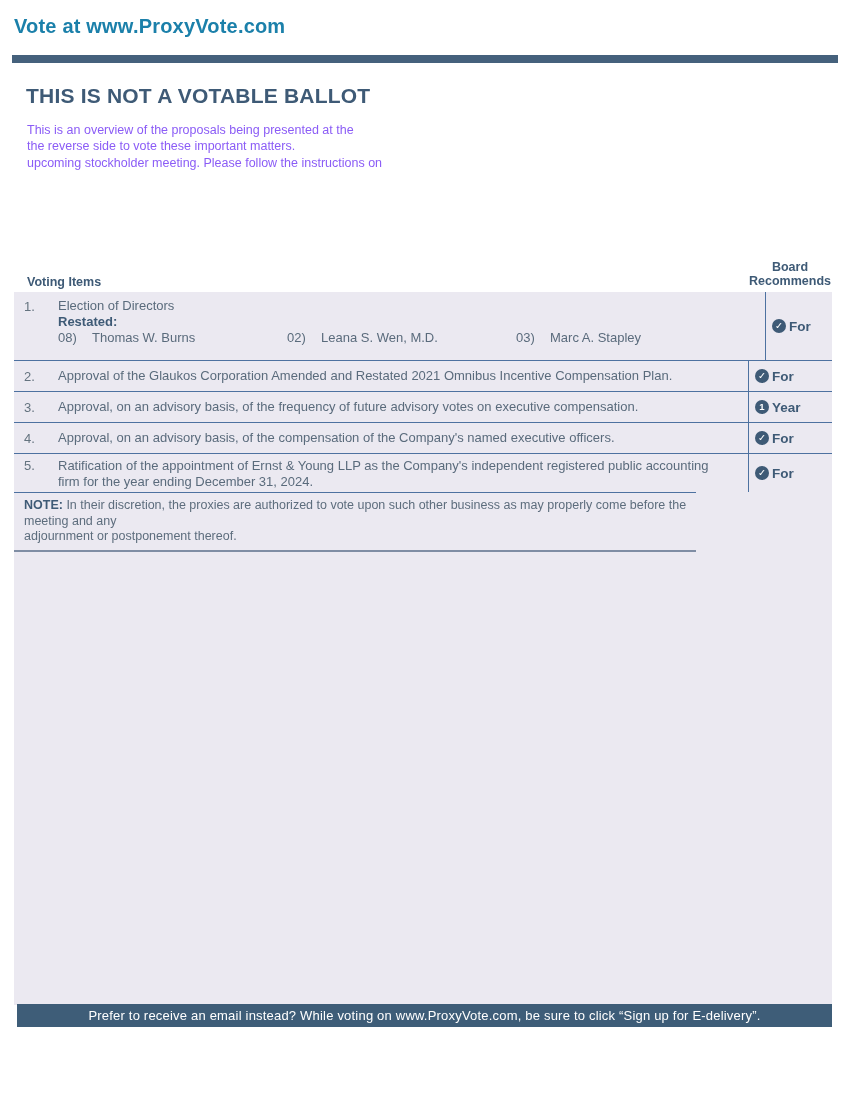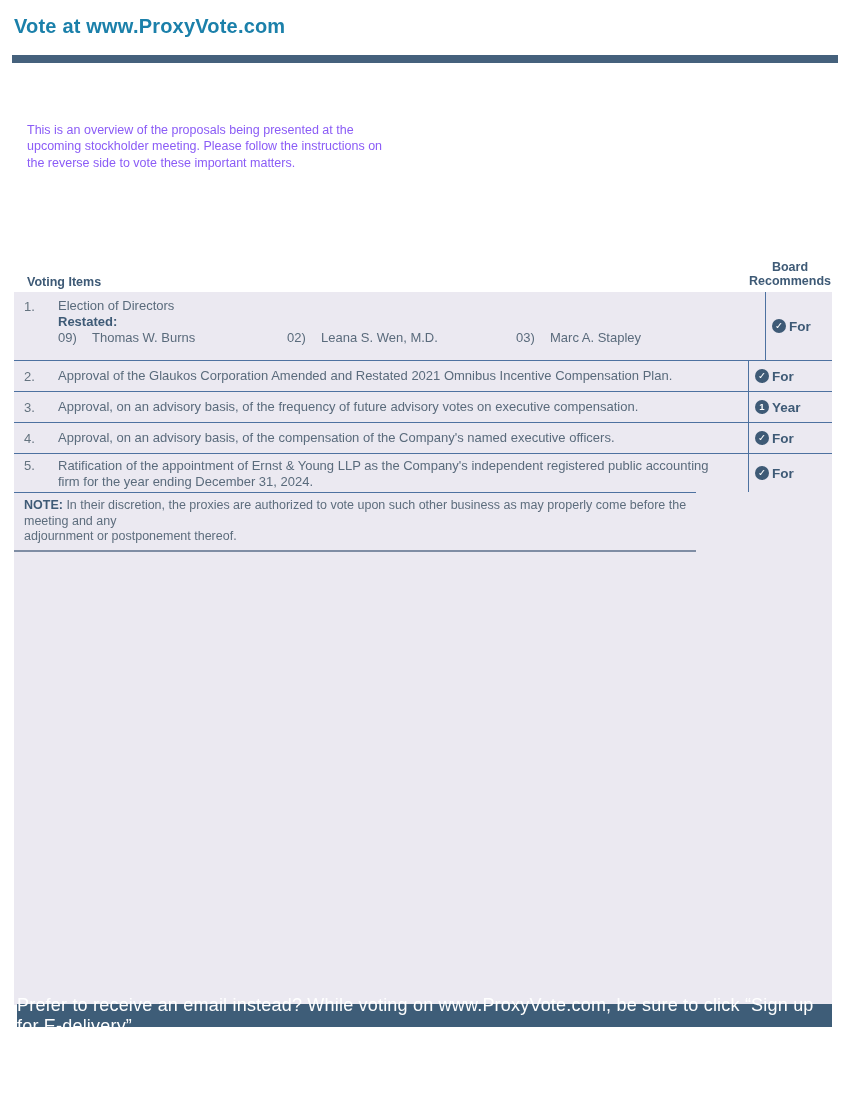--- a/index.html
+++ b/index.html
@@ -157,56 +157,57 @@
   
   .vtable-empty { height: 453px; }
 
   
   .footer-bar {
     position: absolute;
     left: 17px; top: 1004px;
     width: 815px; height: 23px;
     background: #3e5d78;
     color: #ffffff;
-    font-size: 18px;
+    font-size: 13px;
     display: flex;
     align-items: center;
     justify-content: center;
     letter-spacing: 0.2px;
   }
 </style>
 </head>
 <body>
 
 <div class="page">
 
   <div class="vote-header">Vote at www.ProxyVote.com</div>
   <div class="top-bar"></div>
 
+  <div class="ballot-title">THIS IS NOT A VOTABLE BALLOT</div>
 
   <div class="intro">
     <div>This is an overview of the proposals being presented at the</div>
+    <div>the reverse side to vote these important matters.</div>
     <div>upcoming stockholder meeting. Please follow the instructions on</div>
-    <div>the reverse side to vote these important matters.</div>
   </div>
 
   <div class="items-header">Voting Items</div>
   <div class="rec-header">Board Recommends</div>
 
   <div class="vtable">
 
     <div class="vrow row-1">
       <div class="main-cell">
         <div class="num-col">1.</div>
         <div class="text-col row1-stack">
           <div>Election of Directors</div>
           <div class="nominees-label">Restated:</div>
           <div class="nominee-line">
             <div class="nominee">
-              <span class="nom-num">09)</span>
+              <span class="nom-num">08)</span>
               <span>Thomas W. Burns</span>
             </div>
             <div class="nominee">
               <span class="nom-num">02)</span>
               <span>Leana S. Wen, M.D.</span>
             </div>
             <div class="nominee">
               <span class="nom-num">03)</span>
               <span>Marc A. Stapley</span>
             </div>

